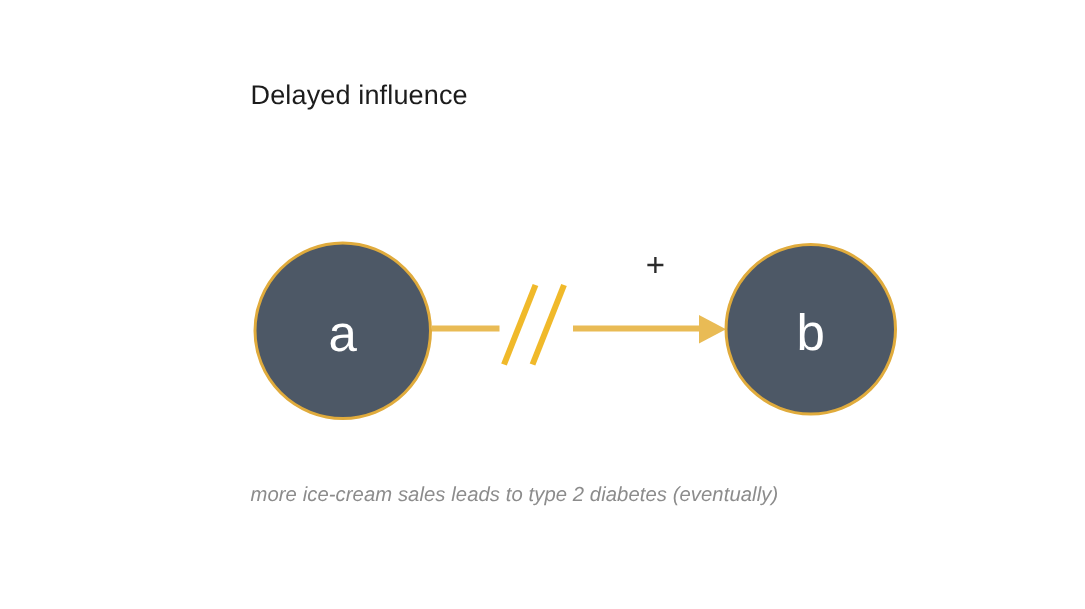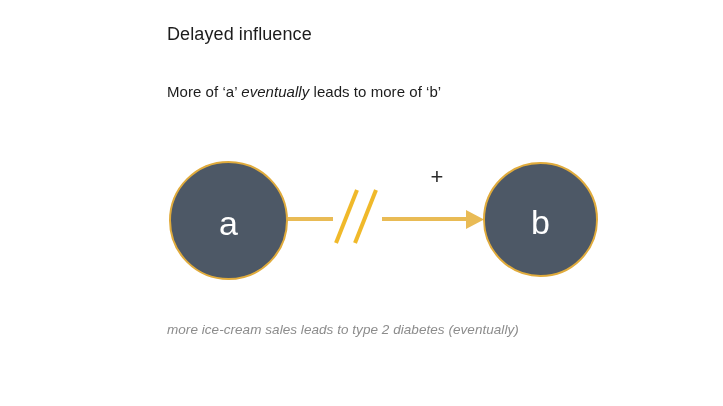--- a/index.html
+++ b/index.html
@@ -19,21 +19,21 @@
   .slide {
     position: absolute;
     inset: 0;
     background: #ffffff;
   }
 
   
   .title {
     position: absolute;
     left: 167px;
-    top: 23px;
+    top: 52px;
     font-size: 18px;
     line-height: 22px;
     color: #1c1c1c;
     letter-spacing: 0.1px;
     white-space: nowrap;
   }
   .subtitle {
     position: absolute;
     left: 167px;
     top: 82px;
@@ -118,23 +118,20 @@
     pointer-events: none;
   }
 </style>
 </head>
 <body>
 
 <div class="slide">
 
   <div class="title">Delayed influence</div>
 
-  <div class="subtitle">
-    <span>More of ‘a’ </span><span class="em">eventually</span><span> leads to more of ‘b’</span>
-  </div>
 
   <div class="diagram">
 
     <svg class="link-svg" viewBox="0 0 723 406">
 
       <line x1="288" y1="219" x2="333" y2="219" stroke="#e9bb55" stroke-width="4" stroke-linecap="butt"></line>
 
       <line x1="382" y1="219" x2="468" y2="219" stroke="#e9bb55" stroke-width="4" stroke-linecap="butt"></line>
 
       <polygon points="466,210 484,219.5 466,229" fill="#e9bb55"></polygon>

